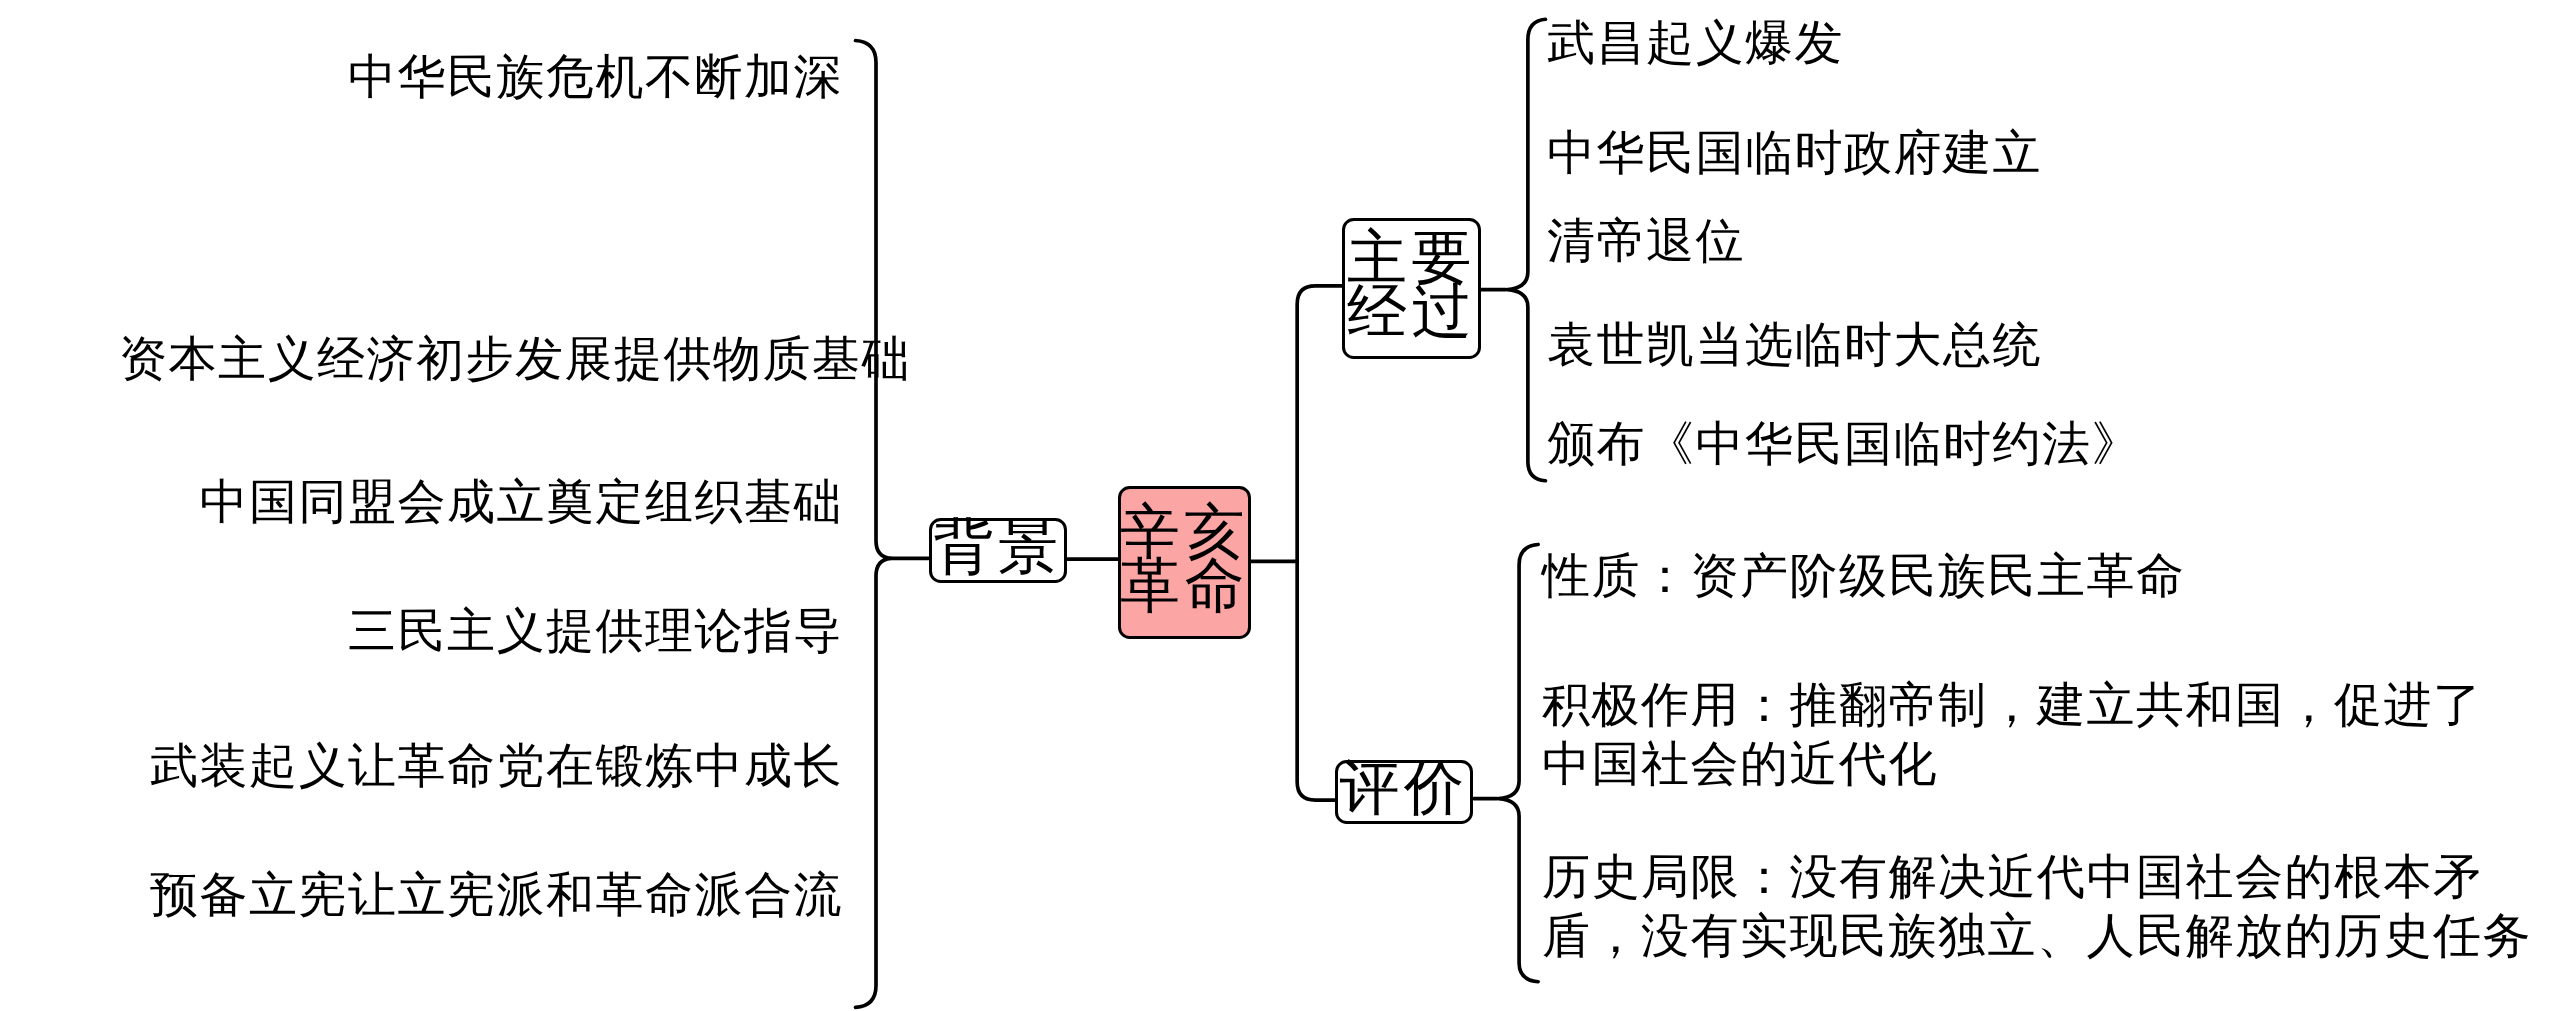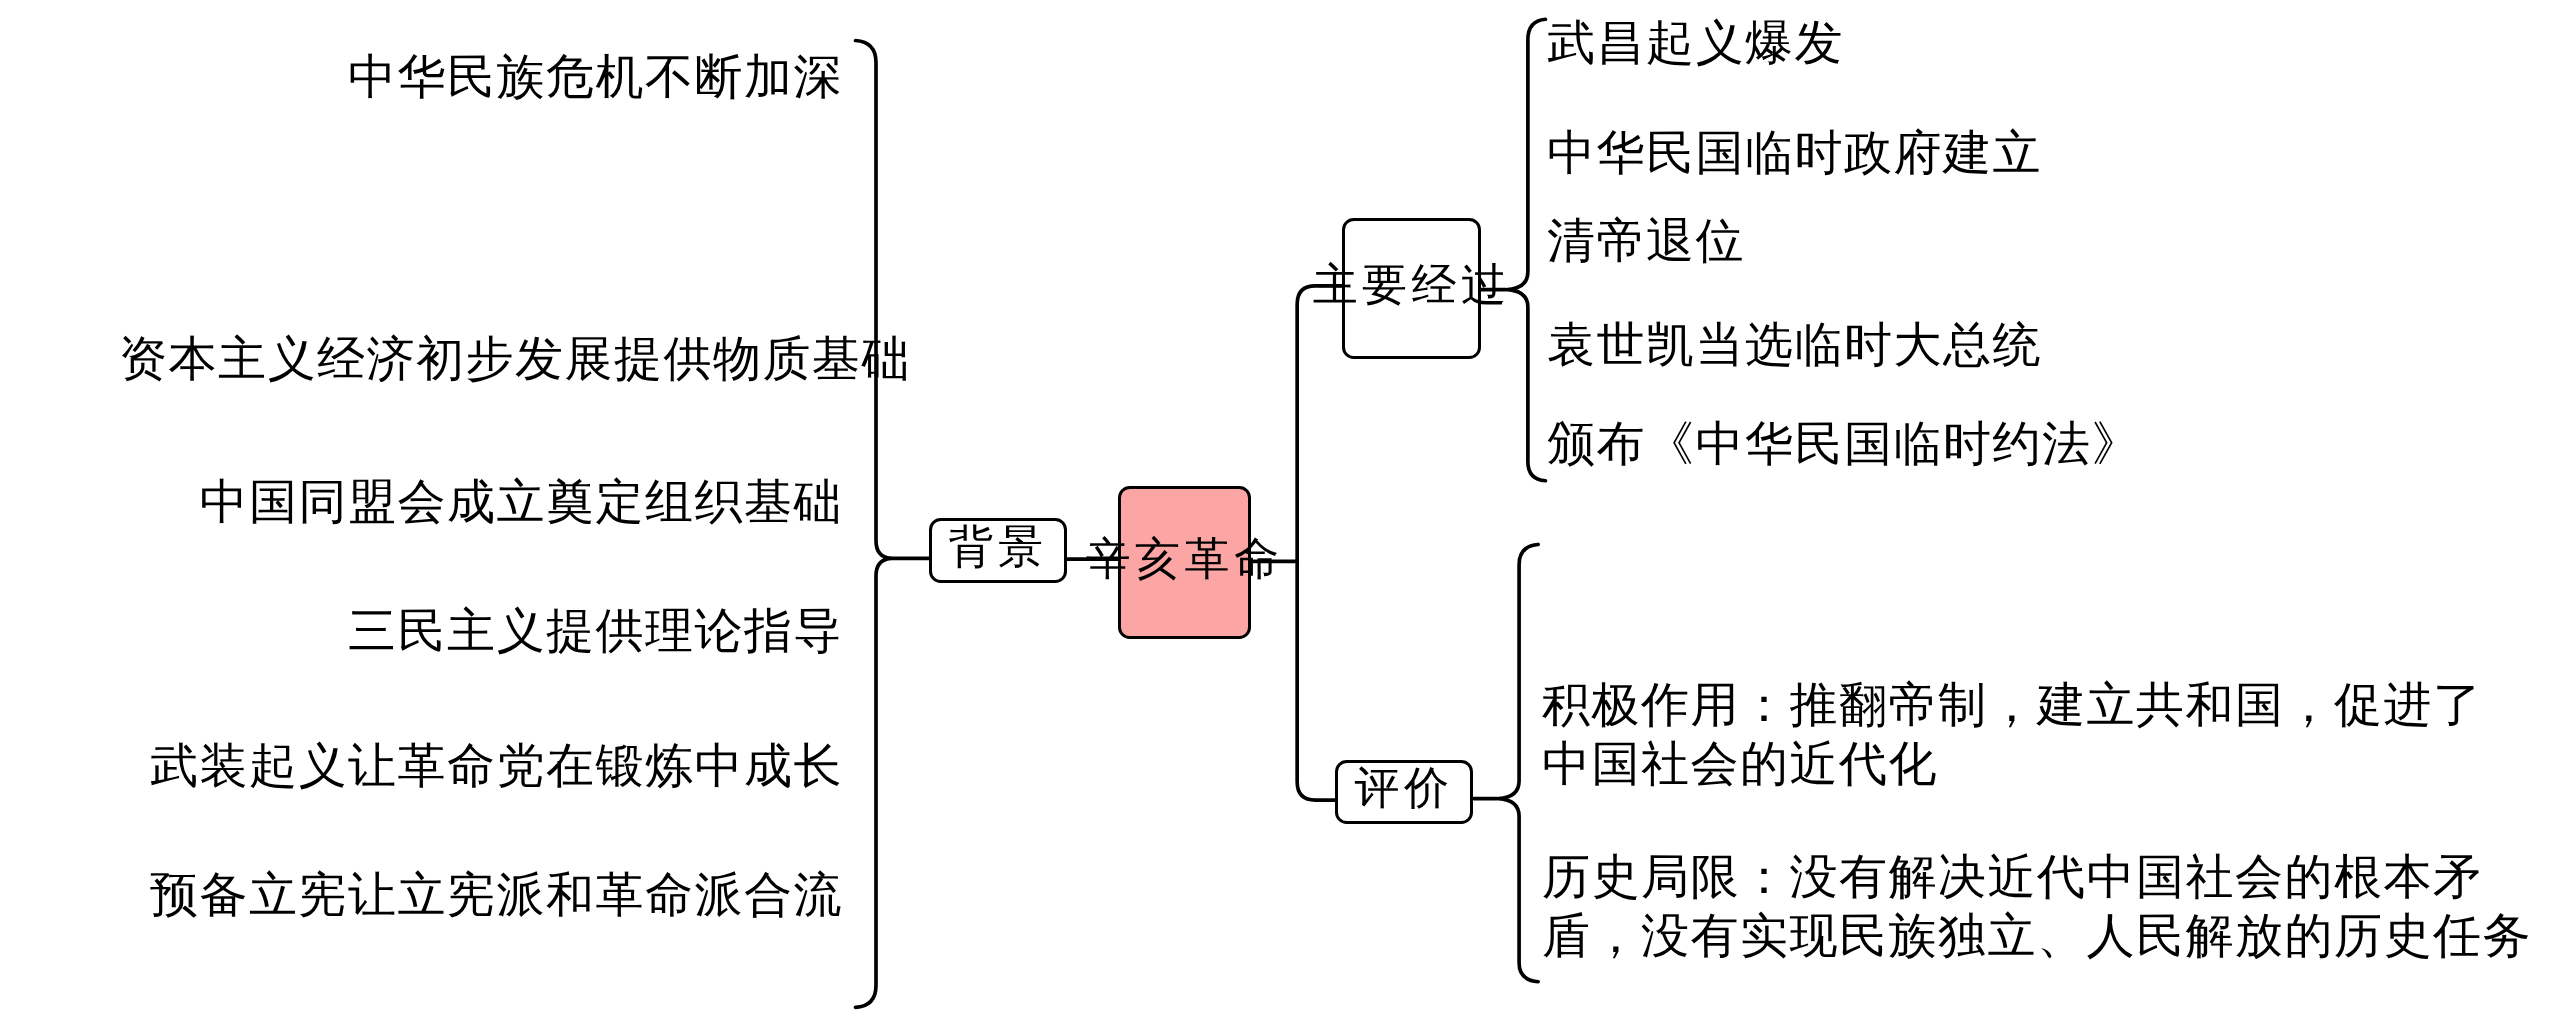--- a/index.html
+++ b/index.html
@@ -13,25 +13,25 @@
   }
   #wires{position:absolute;left:0;top:0;width:2576px;height:1012px;}
   #wires path{fill:none;stroke:#000;stroke-width:5;stroke-linecap:round;stroke-linejoin:round;}
   .node{
     position:absolute;
     box-sizing:border-box;
     border:3.7px solid #000;
     border-radius:11.7px;
     background:#fff;
     display:flex;
-    flex-direction:row;
+    flex-direction:column;
     align-items:center;
     justify-content:center;
     text-align:center;
-    font-size:45px;
+    font-size:60px;
     line-height:54px;
     letter-spacing:4.4px;
     white-space:nowrap;
   }
   .node .nline{display:block;}
   #root-node{background:#fca5a5;}
   .leaf{
     position:absolute;
     font-size:48px;
     line-height:59px;
@@ -83,20 +83,23 @@
   <div class="node" id="evaluation-node" style="left:1335px;top:760px;width:138px;height:64px">
     <span class="nline">评价</span>
   </div>
 
   <div class="leaf leaf-right" style="left:1547px;top:46px">武昌起义爆发</div>
   <div class="leaf leaf-right" style="left:1547px;top:156px">中华民国临时政府建立</div>
   <div class="leaf leaf-right" style="left:1547px;top:244px">清帝退位</div>
   <div class="leaf leaf-right" style="left:1547px;top:348px">袁世凯当选临时大总统</div>
   <div class="leaf leaf-right" style="left:1547px;top:447px">颁布《中华民国临时约法》</div>
 
+  <div class="leaf leaf-right" style="left:1542px;top:579px">
+    <span class="nline" style="display:block">性质：资产阶级民族民主革命</span>
+  </div>
   <div class="leaf leaf-right" style="left:1542px;top:910px">
     <span class="nline" style="display:block">历史局限：没有解决近代中国社会的根本矛</span>
     <span class="nline" style="display:block">盾，没有实现民族独立、人民解放的历史任务</span>
   </div>
   <div class="leaf leaf-right" style="left:1542px;top:738px">
     <span class="nline" style="display:block">积极作用：推翻帝制，建立共和国，促进了</span>
     <span class="nline" style="display:block">中国社会的近代化</span>
   </div>
 
 </div>

